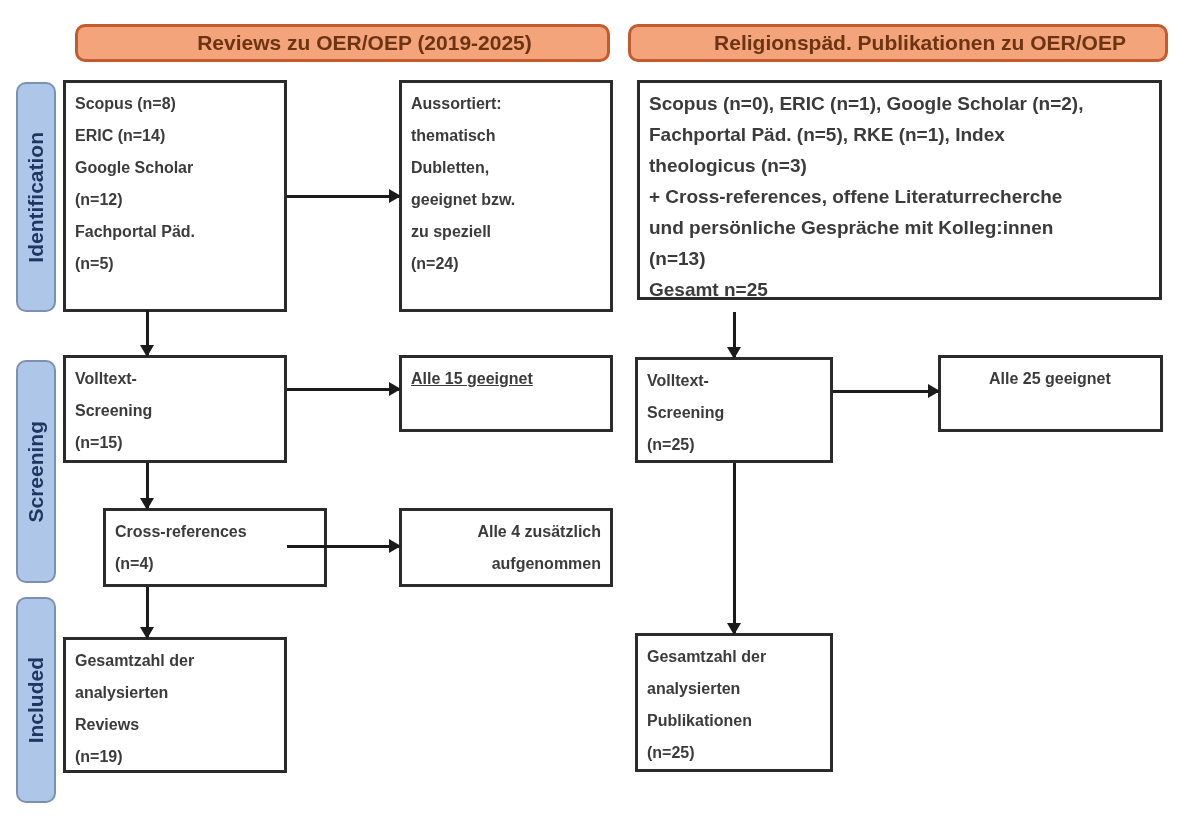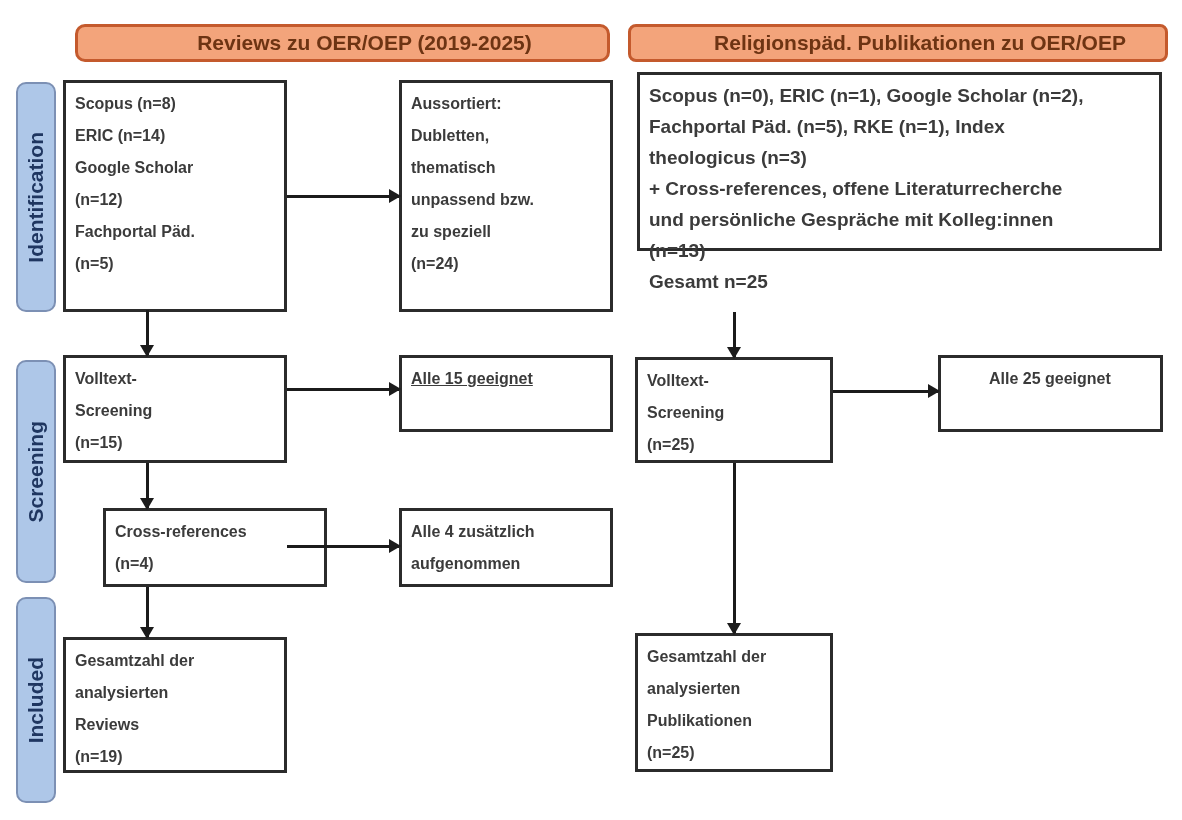--- a/index.html
+++ b/index.html
@@ -52,21 +52,21 @@
   }
 </style>
 </head>
 <body>
 
 <div id="canvas">
 
   <div class="header" style="left:75px; top:24px; width:535px;">
     <span>Reviews zu OER/OEP (2019-2025)</span>
   </div>
-  <div class="header" style="left:628px; top:24px; width:540px;border-radius:8px;">
+  <div class="header" style="left:628px; top:24px; width:540px;">
     <span>Religionspäd. Publikationen zu OER/OEP</span>
   </div>
 
   <div class="pill" style="left:16px; top:82px; height:230px;">
     <span>Identification</span>
   </div>
   <div class="pill" style="left:16px; top:360px; height:223px;">
     <span>Screening</span>
   </div>
   <div class="pill" style="left:16px; top:597px; height:206px;">
@@ -77,28 +77,28 @@
     <div class="line">Scopus (n=8)</div>
     <div class="line">ERIC (n=14)</div>
     <div class="line">Google Scholar</div>
     <div class="line">(n=12)</div>
     <div class="line">Fachportal Päd.</div>
     <div class="line">(n=5)</div>
   </div>
 
   <div class="box" style="left:399px; top:80px; width:214px; height:232px;">
     <div class="line">Aussortiert:</div>
+    <div class="line">thematisch</div>
     <div class="line">Dubletten,</div>
-    <div class="line">thematisch</div>
-    <div class="line">unpassend bzw.</div>
+    <div class="line">geeignet bzw.</div>
     <div class="line">zu speziell</div>
     <div class="line">(n=24)</div>
   </div>
 
-  <div class="box dense" style="left:637px; top:72px; width:525px; height:179px;">
+  <div class="box dense" style="left:637px; top:80px; width:525px; height:220px;">
     <div class="line">Scopus (n=0), ERIC (n=1), Google Scholar (n=2),</div>
     <div class="line">Fachportal Päd. (n=5), RKE (n=1), Index</div>
     <div class="line">theologicus (n=3)</div>
     <div class="line">+ Cross-references, offene Literaturrecherche</div>
     <div class="line">und persönliche Gespräche mit Kolleg:innen</div>
     <div class="line">(n=13)</div>
     <div class="line">Gesamt n=25</div>
   </div>
 
   <div class="box" style="left:63px; top:355px; width:224px; height:108px;">
@@ -109,21 +109,21 @@
 
   <div class="box" style="left:399px; top:355px; width:214px; height:77px;text-decoration:underline;">
     <div class="line">Alle 15 geeignet</div>
   </div>
 
   <div class="box" style="left:63px; top:508px; width:224px; height:79px;margin-left:40px;">
     <div class="line">Cross-references</div>
     <div class="line">(n=4)</div>
   </div>
 
-  <div class="box" style="left:399px; top:508px; width:214px; height:79px;">
+  <div class="box" style="left:399px; top:508px; width:214px; height:79px;text-align:right;">
     <div class="line">Alle 4 zusätzlich</div>
     <div class="line">aufgenommen</div>
   </div>
 
   <div class="box" style="left:635px; top:357px; width:198px; height:106px;">
     <div class="line">Volltext-</div>
     <div class="line">Screening</div>
     <div class="line">(n=25)</div>
   </div>
 

